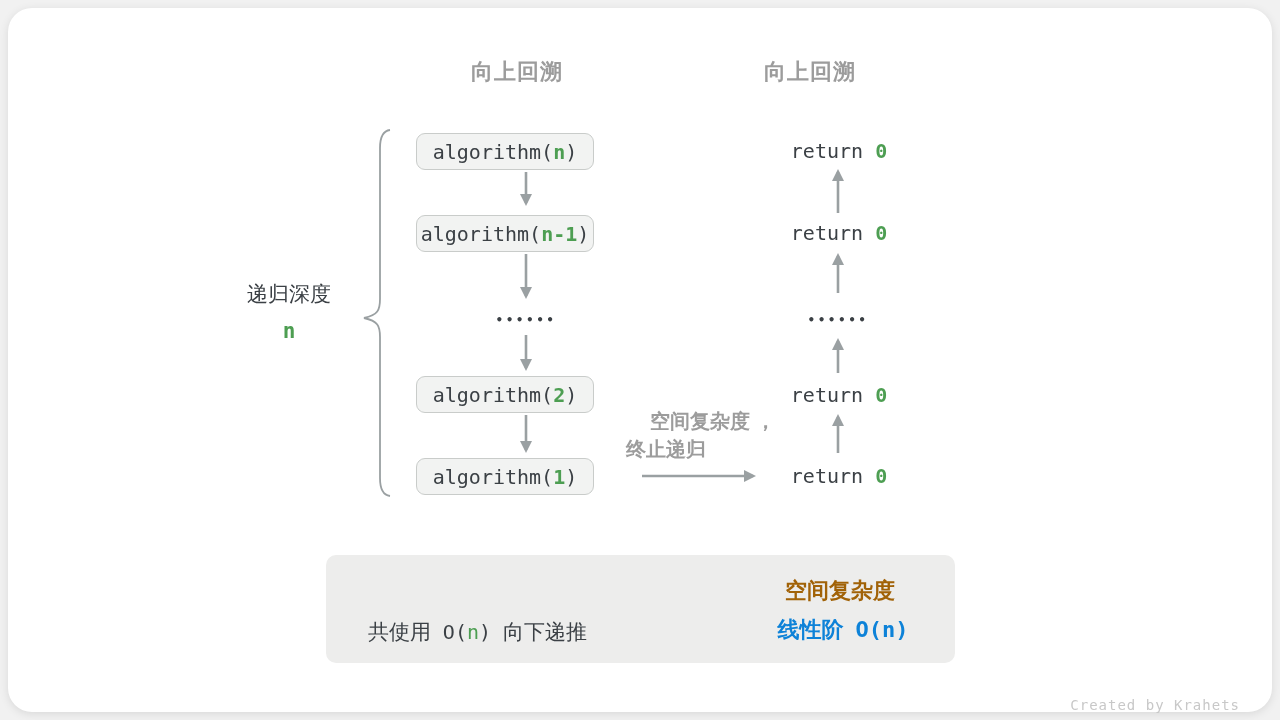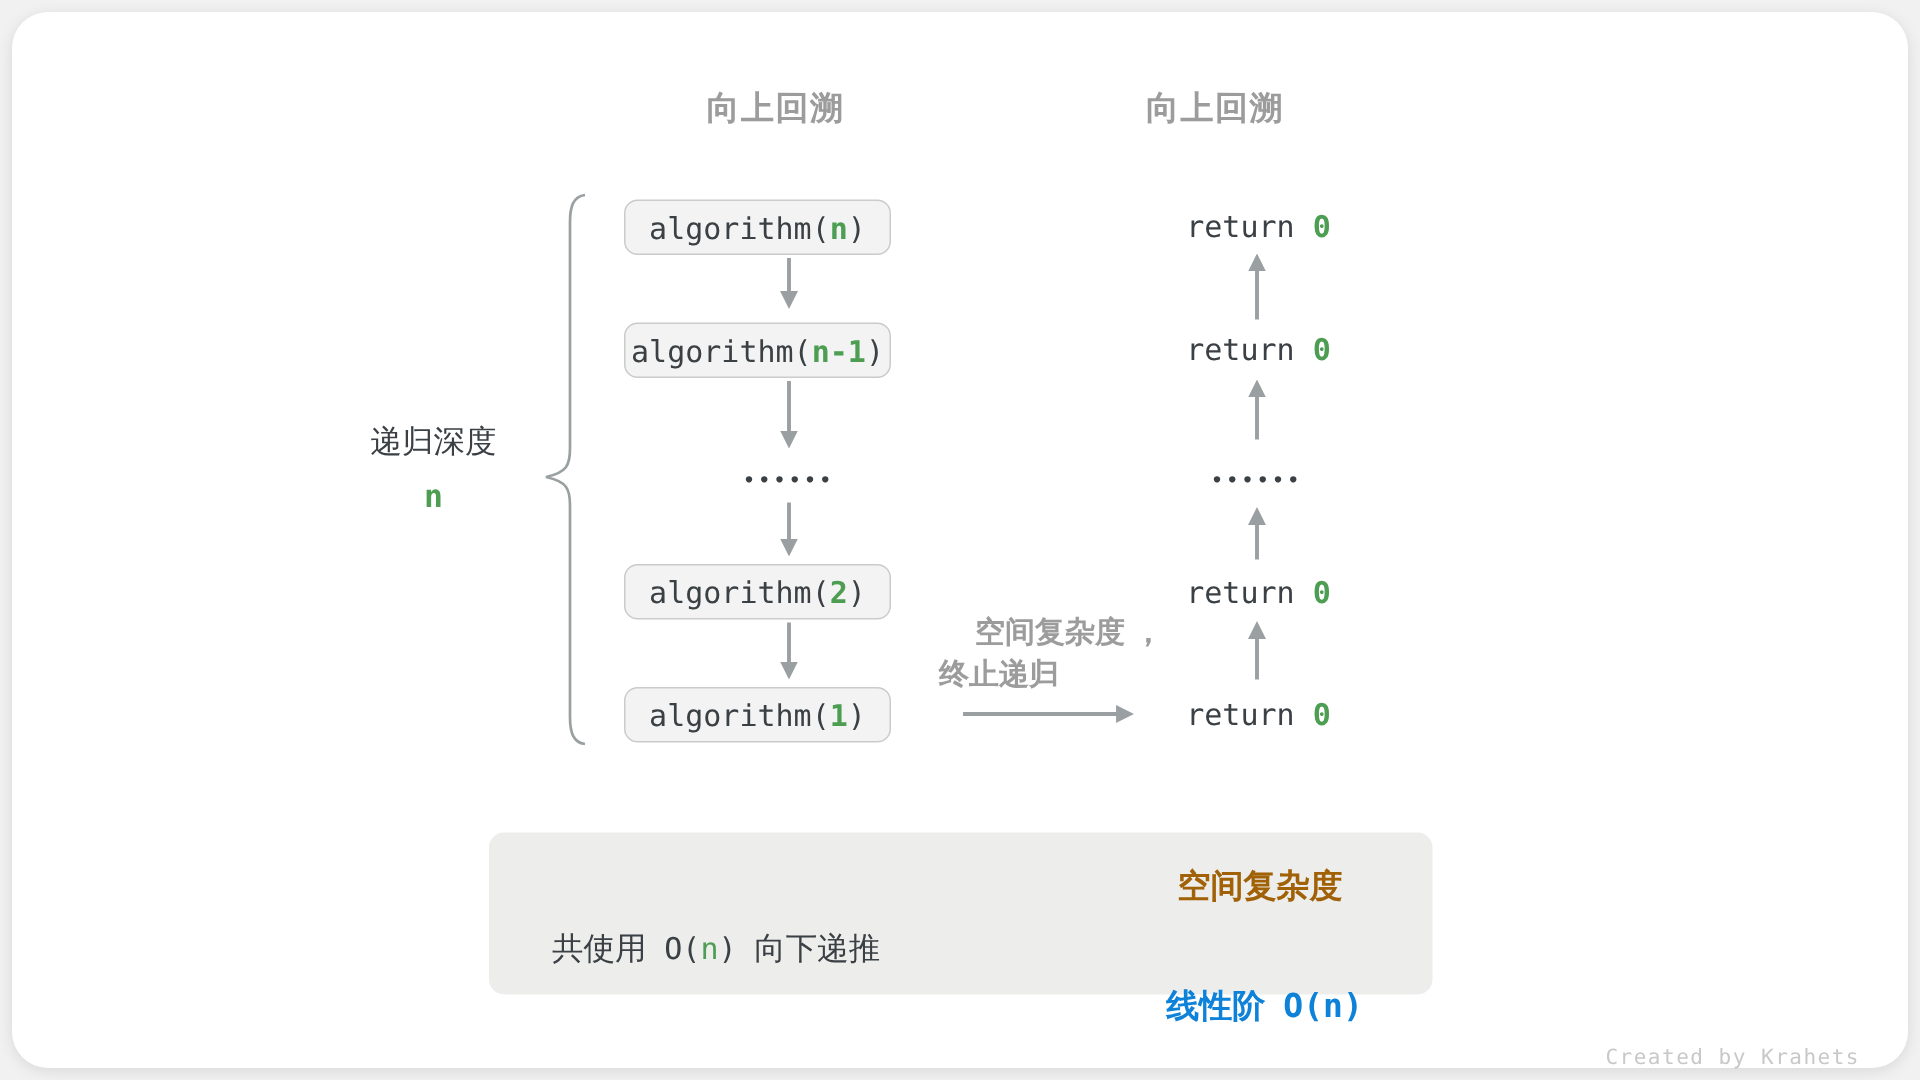--- a/index.html
+++ b/index.html
@@ -46,21 +46,21 @@
   }
   .note-line { font-size: 20px; font-weight: bold; color: #9c9c9c; }
 
   .summary-box {
     left: 326px; top: 555px; width: 629px; height: 108px;
     background: #ededec; border-radius: 10px;
   }
   .sum-text { font-size: 21px; color: #3b4045; font-weight: 500; }
   .sum-code { font-family: "DejaVu Sans Mono", "Liberation Mono", monospace; font-size: 20px; font-weight: 500; }
   .sum-title { font-size: 22px; font-weight: bold; color: #a16207; }
-  .sum-result { font-size: 22px; font-weight: bold; color: #0d82d8; margin-top: 41px; }
+  .sum-result { font-size: 22px; font-weight: bold; color: #0d82d8; }
   .sum-result .code { font-weight: bold; }
 
   .credit {
     font-family: "DejaVu Sans Mono", "Liberation Mono", monospace;
     font-size: 14px; color: #c8c8c8; letter-spacing: 1px; margin-top: 19px;
   }
   svg.overlay { position: absolute; left: 0; top: 0; pointer-events: none; }
 </style>
 </head>
 <body>

